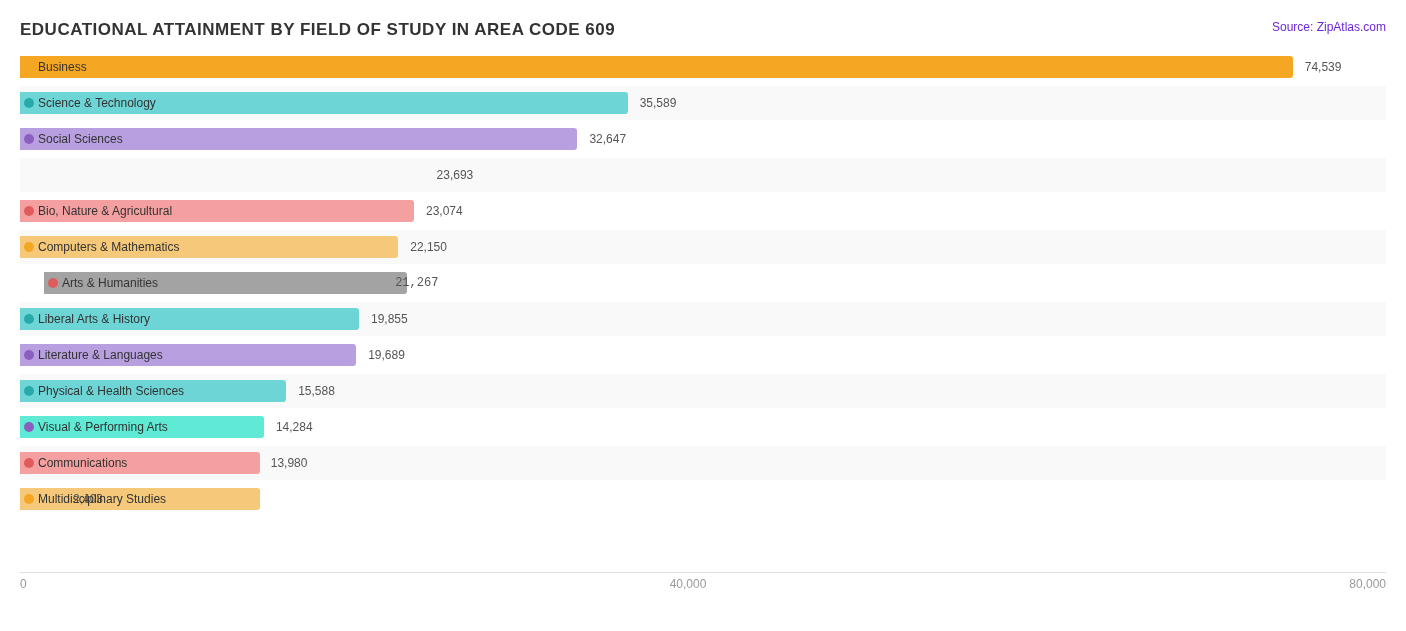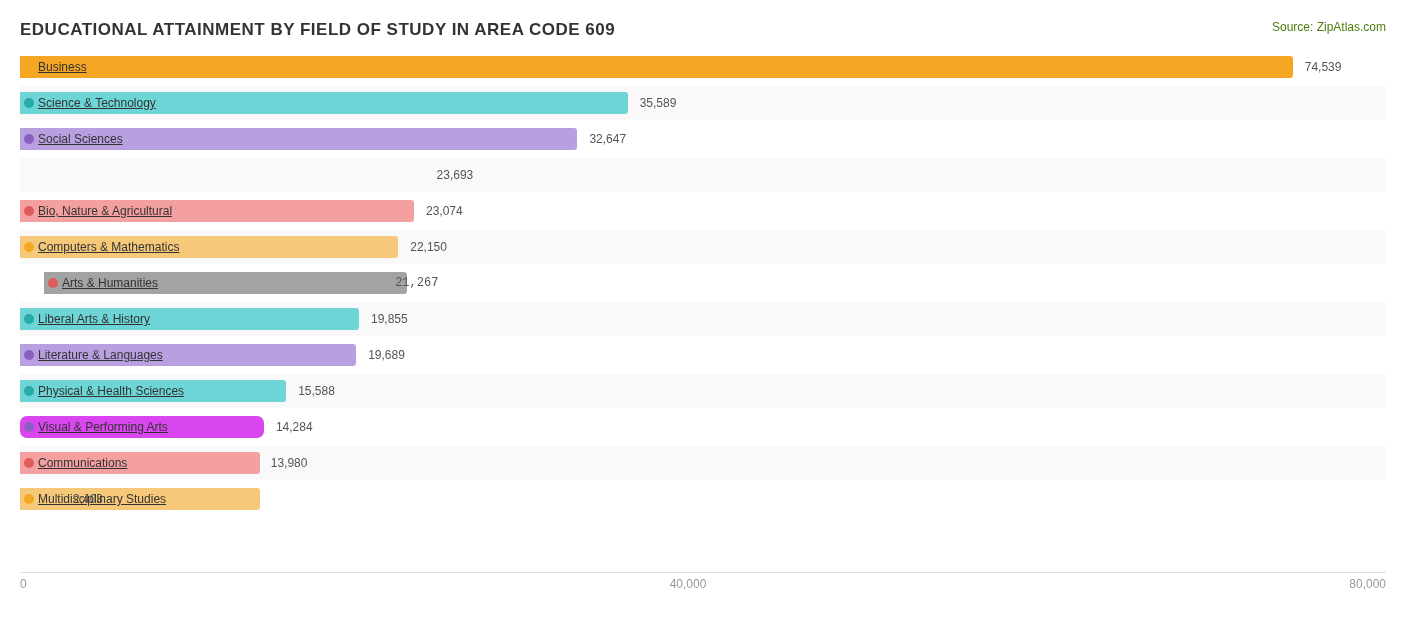--- a/index.html
+++ b/index.html
@@ -22,21 +22,21 @@
       color: #333;
       text-transform: uppercase;
       letter-spacing: 0.5px;
       margin-bottom: 4px;
     }
     .chart-source {
       position: absolute;
       top: 20px;
       right: 20px;
       font-size: 12px;
-      color: #4d7c0f;
+      color: #6d28d9;
     }
     .bars-area {
       margin-top: 10px;
       position: relative;
       width: 100%;
       height: 520px;
     }
     .bar-row {
       display: flex;
       align-items: center;
@@ -64,21 +64,20 @@
     .bar-label {
       position: absolute;
       left: 4px;
       font-size: 12px;
       color: #333;
       white-space: nowrap;
       z-index: 2;
       display: flex;
       align-items: center;
       gap: 4px;
-      text-decoration: underline;
     }
     .bar-dot {
       width: 10px;
       height: 10px;
       border-radius: 50%;
       flex-shrink: 0;
     }
     .bar-value {
       font-size: 12px;
       color: #555;
@@ -209,21 +208,21 @@
             <div class="bar-label">
               <div class="bar-dot" style="background-color: rgb(41, 170, 170);"></div>
               <span>Physical &amp; Health Sciences</span>
             </div>
           </div>
           <div class="bar-value" style="left: calc(19.485% + 6px);">15,588</div>
         </div>
       </div>
       <div class="bar-row">
         <div class="bar-track">
-          <div class="bar-fill" style="width: 17.855%; background-color: #d946ef; min-width: 240px; border-radius: 7px;">
+          <div class="bar-fill" style="width: 17.855%; background-color: #5eead4; min-width: 240px;">
             <div class="bar-label">
               <div class="bar-dot" style="background-color: rgb(139, 95, 191);"></div>
               <span>Visual &amp; Performing Arts</span>
             </div>
           </div>
           <div class="bar-value" style="left: calc(17.855% + 6px);">14,284</div>
         </div>
       </div>
       <div class="bar-row">
         <div class="bar-track">

